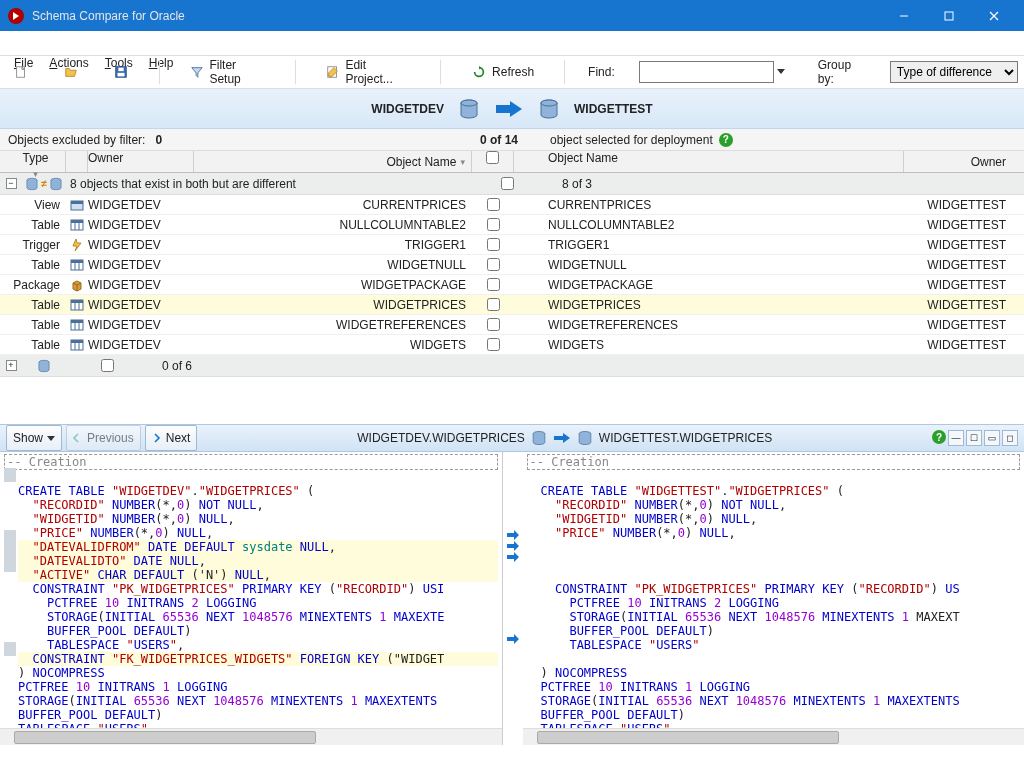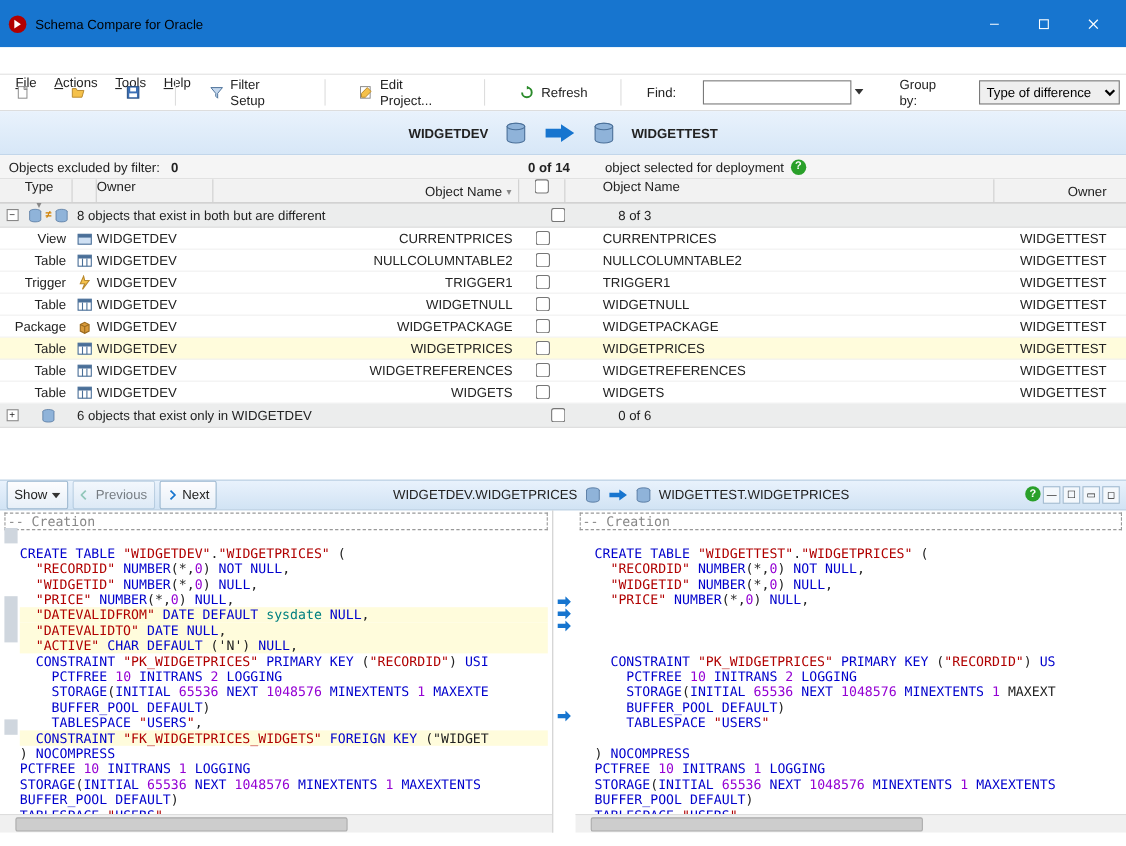--- a/index.html
+++ b/index.html
@@ -1,19 +1,19 @@
 <!DOCTYPE html>
 <html><head>
 <meta charset="utf-8">
 <style>
 * { box-sizing: border-box; margin: 0; padding: 0; }
 body { font-family: "Segoe UI", Tahoma, sans-serif; font-size: 12px; color: #222; background: #fff; overflow: hidden; width: 1024px; height: 769px; }
 
 
-.titlebar { height: 43px; background: #1775cf; color: #000000; display: flex; align-items: center; padding: 0 8px; }
+.titlebar { height: 31px; background: #1775cf; color: #e5e5e5; display: flex; align-items: center; padding: 0 8px; }
 .titlebar .app-icon { width: 16px; height: 16px; background: #b10000; border-radius: 50%; margin-right: 8px; display: flex; align-items: center; justify-content: center; }
 .titlebar .app-icon svg { width: 10px; height: 10px; }
 .titlebar .title { flex: 1; font-size: 12px; }
 .titlebar .win-controls { display: flex; }
 .titlebar .win-btn { width: 45px; height: 31px; display: flex; align-items: center; justify-content: center; cursor: pointer; }
 
 
 .menubar { height: 25px; background: #fff; border-bottom: 1px solid #ddd; display: flex; align-items: center; padding: 0 6px; }
 .menubar .menu-item { padding: 2px 8px; cursor: pointer; margin-top: 40px; }
 .menubar .menu-item u { text-decoration: underline; }
@@ -411,21 +411,20 @@
   <div class="grouprow">
     <div class="expander">
         <span class="expander-box">+</span>
       </div>
     <div class="group-ico">
       <svg class="dbsvg" width="14" height="14" viewBox="0 0 22 22">
           <ellipse cx="11" cy="5" rx="8" ry="3"></ellipse>
           <path d="M3 5 L3 17 A8 3 0 0 0 19 17 L19 5" fill="#8fb3d9"></path>
         </svg>
     </div>
-    <div class="group-text">6 objects that exist only in WIDGETDEV</div>
     <div class="gchk">
         <input type="checkbox" style="">
       </div>
     <div class="gcount">0 of 6</div>
   </div>
 </div>
 
 <div class="lower-header">
   <div class="btn-dd">
       <span>Show</span>

